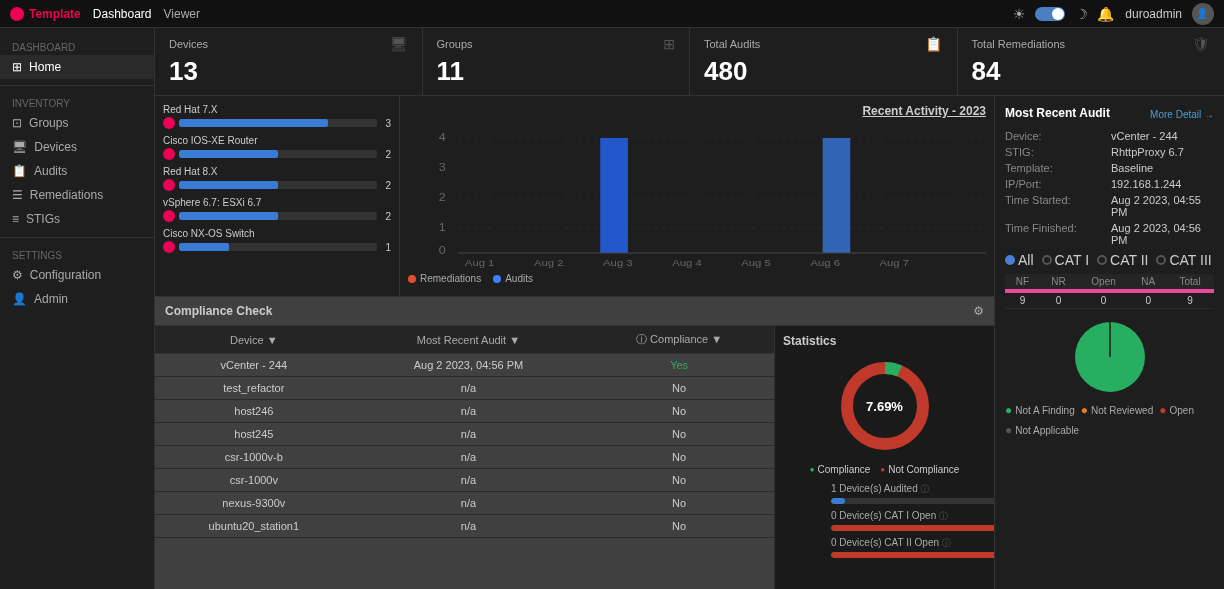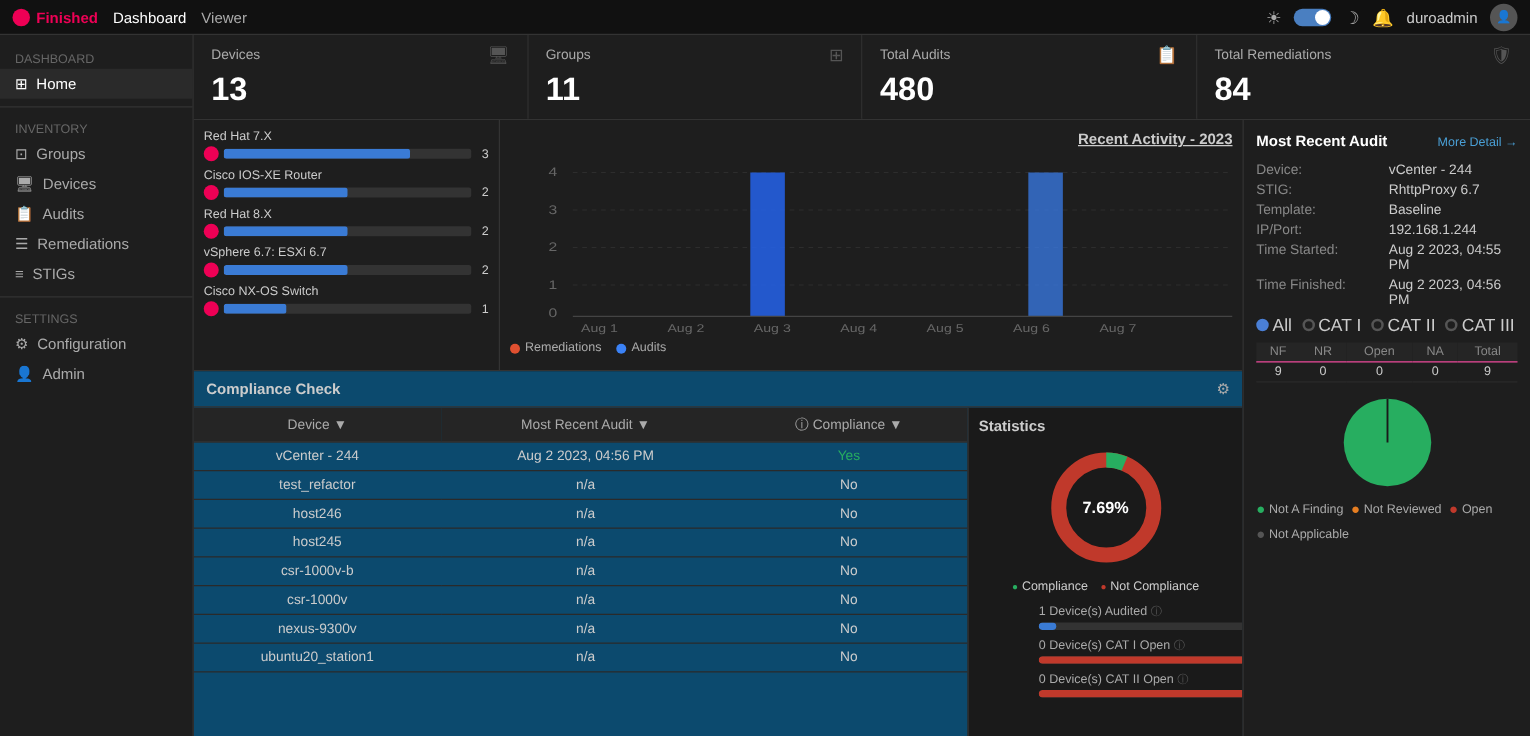--- a/index.html
+++ b/index.html
@@ -67,21 +67,21 @@
     .panel-header { display: flex; justify-content: flex-end; margin-bottom: 4px; text-decoration: underline; }
 
     
     .chart-area { height: 160px; position: relative; }
     .chart-svg { width: 100%; height: 140px; }
     .chart-legend { display: flex; gap: 12px; margin-top: 2px; }
     .legend-item { display: flex; align-items: center; gap: 4px; font-size: 10px; color: #aaa; }
     .legend-dot { width: 8px; height: 8px; border-radius: 50%; }
 
     
-    .compliance-panel { background: #0c4a6e; flex: 1; display: flex; flex-direction: column; }
+    .compliance-panel { background: #404040; flex: 1; display: flex; flex-direction: column; }
     .compliance-header { display: flex; align-items: center; justify-content: space-between; padding: 7px 10px; border-bottom: 1px solid #333; }
     .compliance-title { font-size: 12px; color: #ccc; font-weight: bold; }
     .compliance-body { display: flex; flex: 1; overflow: hidden; }
 
     
     .table-container { flex: 1; overflow-y: auto; }
     table { width: 100%; border-collapse: collapse; font-size: 11px; }
     thead tr { background: #252525; }
     thead th { padding: 6px 10px; text-align: center; color: #aaa; border-bottom: 1px solid #333; font-weight: normal; }
     tbody tr { border-bottom: 1px solid #2a2a2a; }
@@ -112,41 +112,41 @@
     .audit-field-value { color: #ccc; }
 
     
     .cat-row { display: flex; gap: 8px; align-items: center; margin: 6px 0; font-size: 14px; }
     .radio-item { display: flex; align-items: center; gap: 3px; }
     .radio-circle { width: 10px; height: 10px; border-radius: 50%; border: 2px solid #4a7fd5; background: #4a7fd5; display: inline-block; }
     .radio-empty { width: 10px; height: 10px; border-radius: 50%; border: 2px solid #555; display: inline-block; }
 
     
     .nf-table { width: 100%; border-collapse: collapse; font-size: 10px; margin-bottom: 8px; }
-    .nf-table th { color: #888; border-bottom: 1px solid #ec4899; padding: 2px 4px; text-align: center; }
+    .nf-table th { color: #888; border-bottom: 4px solid #ec4899; padding: 2px 4px; text-align: center; }
     .nf-table td { color: #ccc; padding: 2px 4px; text-align: center; }
 
     
     .pie-container { width: 80px; height: 80px; margin: 6px auto; }
     .audit-legend { display: flex; flex-wrap: wrap; gap: 6px; font-size: 10px; margin-top: 4px; }
     .audit-legend-item { display: flex; align-items: center; gap: 3px; color: #aaa; }
     .legend-bullet { font-size: 12px; }
 
     
     ::-webkit-scrollbar { width: 4px; }
     ::-webkit-scrollbar-track { background: #1a1a1a; }
     ::-webkit-scrollbar-thumb { background: #444; border-radius: 2px; }
   </style>
 </head>
 <body>
 
 <div class="topbar">
   <div class="topbar-logo">
     <span class="dot"></span>
-    <span>Finished</span>
+    <span>Template</span>
   </div>
   <div class="topbar-nav">
     <span class="active">Dashboard</span>
     <span>Viewer</span>
   </div>
   <div class="topbar-right">
     <span style="color:#aaa;font-size:14px;">☀</span>
     <div class="toggle-track">
       <div class="toggle-knob"></div>
     </div>

